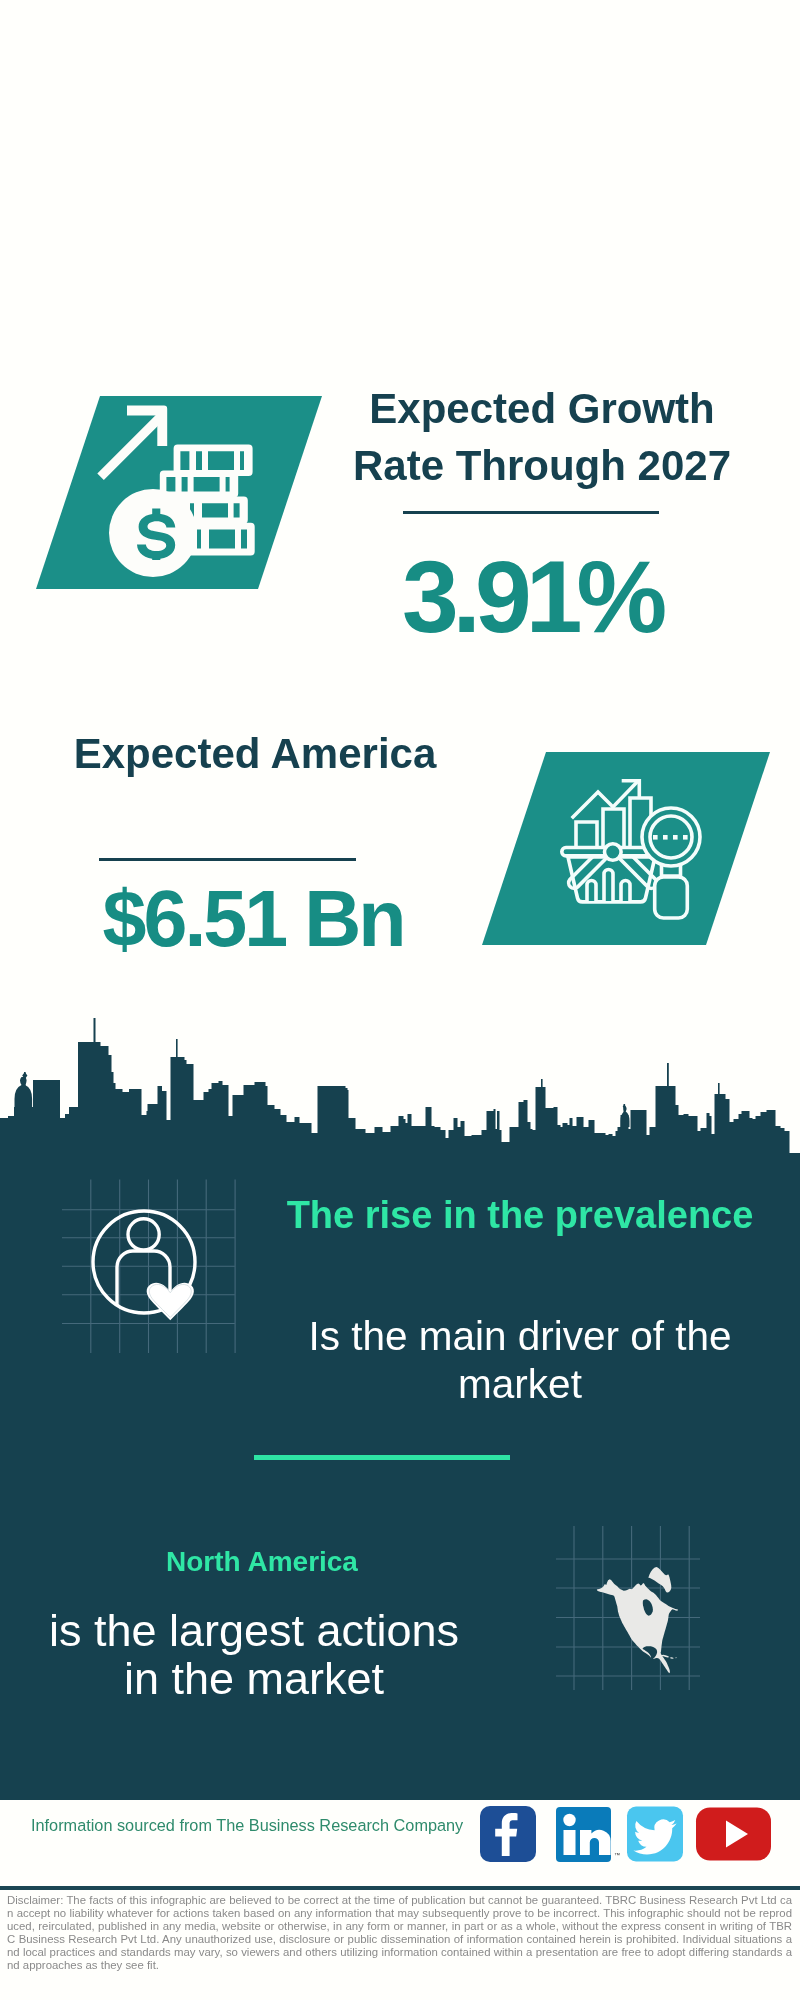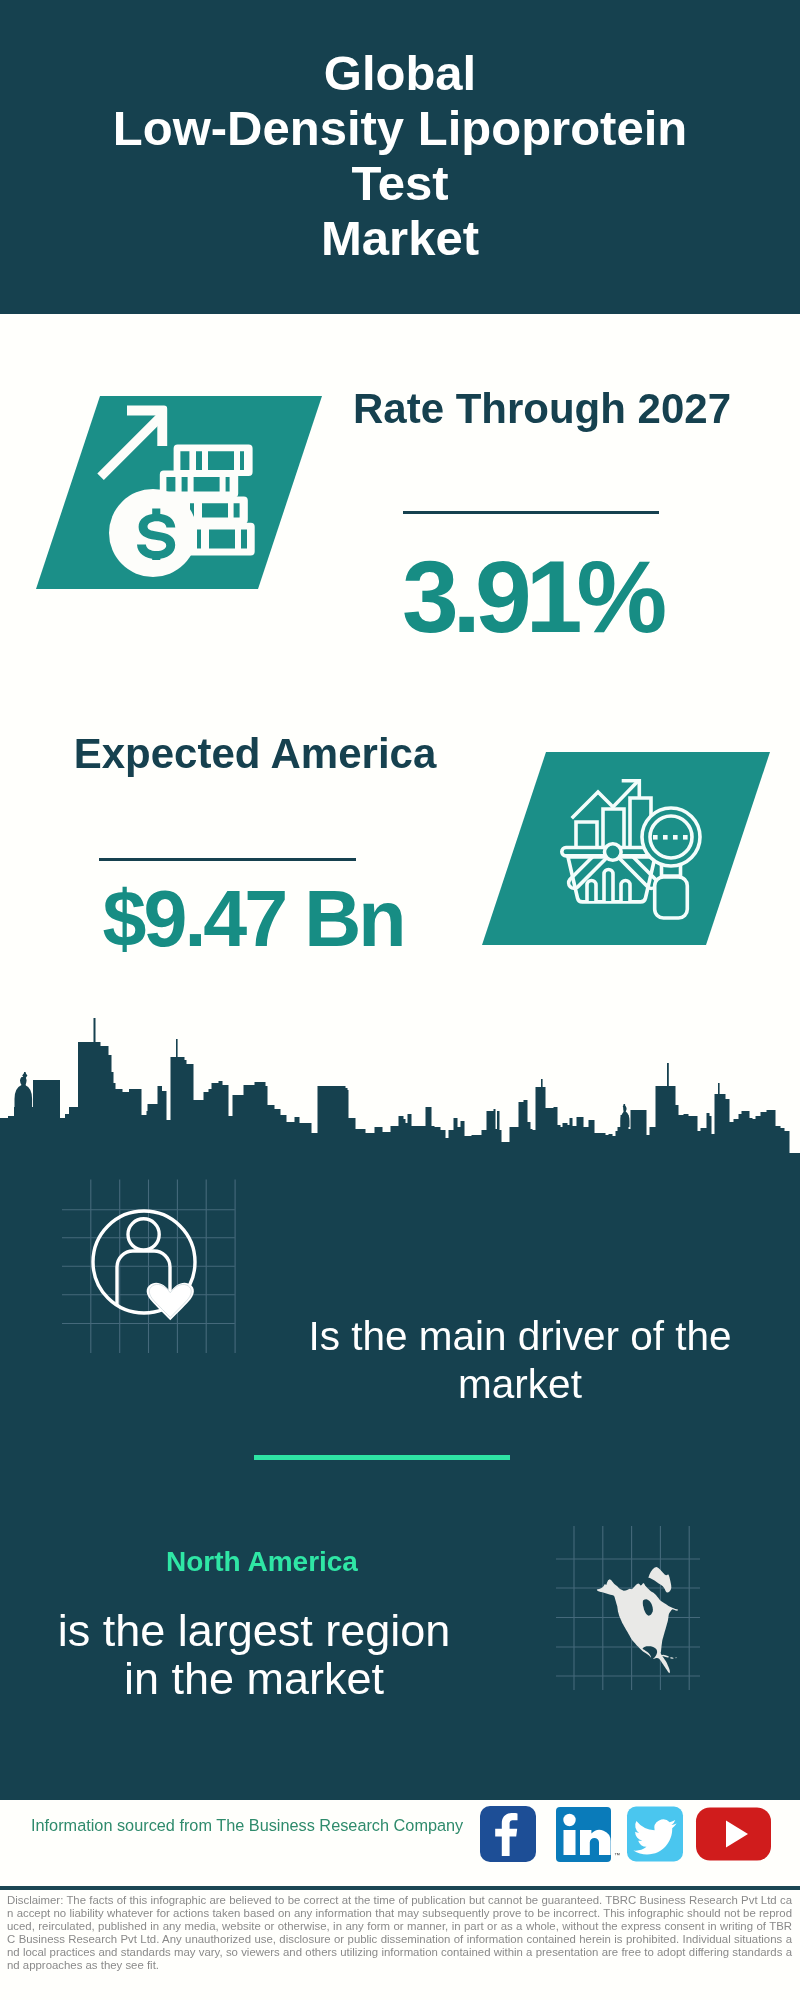--- a/index.html
+++ b/index.html
@@ -31,28 +31,20 @@
   .footer{position:absolute;left:0;width:741px;background:#fffffc;}
   .foot-txt{position:absolute;color:#2f8b6c;font-size:16.3px;line-height:27px;white-space:nowrap;}
   .disc{position:absolute;color:#8a8a8a;font-size:11.4px;line-height:13px;text-align:justify;word-break:break-all;}
   svg{display:block;}
 </style>
 </head>
 <body>
 
 <div class="page">
 
-  <div class="header">
-    <div class="header-title">
-      <div>Global</div>
-      <div>Low-Density Lipoprotein</div>
-      <div>Test</div>
-      <div>Market</div>
-    </div>
-  </div>
 
   <div>
     <svg style="position:absolute;left:30px;top:390px;width:300px;height:205px" viewBox="30 390 300 205">
       <polygon points="100,396 322,396 258,589 36,589" fill="#1b8f88"></polygon>
       <g fill="#fdfdfa">
         <path d="M127 405.5 h37 a3.2 3.2 0 0 1 3.2 3.2 v37.3 h-9.9 v-30.5 h-30.3 z"></path>
         <path d="M97.3 473.6 L160.6 410.3 l6.5 6.5 l-63.3 63.3 z"></path>
       </g>
       <g fill="#fdfdfa" fill-rule="evenodd">
         <path d="M177.6 444.6 h71 a4 4 0 0 1 4 4 v23.4 a4 4 0 0 1 -4 4 h-71 a4 4 0 0 1 -4 -4 v-23.4 a4 4 0 0 1 4 -4 z
@@ -66,20 +58,21 @@
       </g>
       <circle cx="153" cy="533" r="44" fill="#fdfdfa"></circle>
       <g fill="#1b8f88">
         <path d="M152.2 508.5 h8.1 v8 h-8.1 z"></path>
         <path d="M152.2 552 h8.1 v8 h-8.1 z"></path>
         <path d="M156.2 513.7 c-10.5 0 -17.6 5.3 -17.6 13.2 c0 7.9 6.9 11.6 16.7 12.9 c7.6 1.0 10.9 2.4 10.9 5.6 c0 3.3 -4.1 5.6 -9.7 5.6 c-6.0 0 -10.2 -2.4 -10.6 -6.6 h-8.9 c0.4 8.8 8.0 14.5 19.3 14.5 c11.4 0 18.9 -5.6 18.9 -13.9 c0 -8.4 -6.9 -11.8 -17.7 -13.2 c-7.4 -1.0 -10.0 -2.3 -10.0 -5.2 c0 -3.1 3.7 -5.4 9.2 -5.4 c5.5 0 9.4 2.5 9.7 6.2 h8.9 c-0.5 -8.6 -7.8 -13.7 -18.1 -13.7 z"></path>
       </g>
     </svg>
 
     <div class="s1-head" style="left:322px;top:380px;width:440px;">
+      <div>Expected Growth</div>
       <div>Rate Through 2027</div>
     </div>
     <div class="rule" style="left:403px;top:511px;width:256px;"></div>
     <div class="bignum g" style="left:311px;top:545px;width:441px;">3.91%</div>
   </div>
 
   <div>
     <svg style="position:absolute;left:480px;top:748px;width:300px;height:205px" viewBox="480 748 300 205">
       <polygon points="546,752 770,752 706,945 482,945" fill="#1b8f88"></polygon>
       <g fill="#1b8f88" stroke="#f4fdfb" stroke-width="3.6" stroke-linecap="square" stroke-linejoin="miter">
@@ -106,21 +99,21 @@
         <rect x="663" y="835" width="4.6" height="4.6"></rect>
         <rect x="673" y="835" width="4.6" height="4.6"></rect>
         <rect x="683" y="835" width="4.6" height="4.6"></rect>
       </g>
     </svg>
 
     <div class="s1-head" style="left:35px;top:725px;width:440px;">
       <div>Expected America</div>
     </div>
     <div class="rule" style="left:99px;top:858px;width:257px;"></div>
-    <div class="bignum s" style="left:33px;top:877px;width:440px;">$9.47 Bn</div>
+    <div class="bignum s" style="left:33px;top:877px;width:440px;">$6.51 Bn</div>
   </div>
 
   <div class="dark" style="top:1159px;height:641px;"></div>
   <svg class="skyline" style="position:absolute;left:0;top:1010px;width:800px;height:150px" viewBox="0 0 800 150">
     <g fill="#16414f">
       <path d="M0 108.0H8.0V106.0H14.0V97.0H32.0H33.0V70.0H59.0H60.0V108.0H65.0V104.0H69.0V97.0H78.0V32.0H100.0H100.5V36.0H108.0H108.5V45.0H111.0H111.5V62.0H113.0H113.5V73.0H115.0H115.5V79.0H122.0H122.5V82.0H128.5H129.0V79.0H141.0H141.5V105.0H146.0H146.5V101.0H147.0H147.5V94.0H157.0H157.5V76.0H161.5H162.0V81.0H166.0H166.5V110.0H170.0H170.5V47.0H184.0H184.5V50.0H186.0H186.5V54.0H193.0H193.5V90.0H203.0H203.5V82.0H208.0H208.5V79.0H211.0H211.5V73.0H218.0H218.5V71.0H222.0H222.5V75.0H228.0H228.5V106.0H232.0H232.5V85.0H243.0H243.5V75.0H254.0H254.5V72.0H265.0H265.5V76.0H267.0H267.5V95.0H274.0H274.5V99.0H280.0H280.5V105.0H286.0H286.5V112.0H294.0H294.5V107.0H299.0H299.5V113.0H311.0H311.5V123.0H317.0H317.5V76.0H345.0H345.5V78.0H347.0H347.5V80.0H348.0H348.5V108.0H355.0H355.5V119.0H365.0H365.5V123.0H374.0H374.5V117.0H382.0H382.5V122.0H390.0H390.5V116.0H398.0H398.5V106.0H403.0H403.5V109.0H405.0H405.5V113.0H407.0H407.5V104.0H411.0H411.5V116.0H425.0H425.5V97.0H431.0H431.5V116.0H434.0H434.5V117.0H440.0H440.5V120.0H445.0H445.5V128.0H448.0H448.5V120.0H453.0H453.5V108.0H457.0H457.5V117.0H460.0H460.5V111.0H464.0H464.5V126.0H471.0H471.5V125.0H481.0H481.5V120.0H486.0H486.5V101.0H493.0H493.5V99.0H495.0H495.5V119.0H496.5H497.0V101.0H499.0H499.5V120.0H501.0H501.5V132.0H509.0H509.5V117.0H518.0H518.5V92.0H523.0H523.5V90.0H527.0H527.5V112.0H530.0H530.5V119.0H532.0H532.5V120.0H535.0H535.5V77.0H545.0H545.5V98.0H553.0H553.5V97.0H557.0H557.5V115.0H560.0H560.5V117.0H562.0H562.5V113.0H567.0H567.5V115.0H569.0H569.5V108.0H572.0H572.5V116.0H576.0H576.5V107.0H583.0H583.5V117.0H588.0H588.5V110.0H594.0H594.5V123.0H605.0H605.5V125.0H608.0H608.5V124.0H612.0H612.5V126.0H615.0H615.5V121.0H617.0H617.5V117.0H620.0H620.5V105.0H628.0H628.5V119.0H630.0H630.5V100.0H646.0H646.5V125.0H649.0H649.5V117.0H655.0H655.5V76.0H675.0H675.5V95.0H678.0H678.5V105.0H683.0H683.5V104.0H688.0H688.5V106.0H697.0H697.5V121.0H700.0H700.5V118.0H706.0H706.5V103.0H709.0H709.5V106.0H711.0H711.5V124.0H714.0H714.5V84.0H725.0H725.5V89.0H729.0H729.5V112.0H733.0H733.5V109.0H738.0H738.5V104.0H741.0H741.5V101.0H749.0H749.5V108.0H752.0H752.5V109.0H755.0H755.5V106.0H760.0H760.5V102.0H766.0H766.5V100.0H775.0H775.5V116.0H780.0H780.5V118.0H784.0H784.5V121.0H789.0H789.5V143.0H800.0H800V150.0H0 Z"></path>
       <g>
           <path d="M93.5 8.0 h2.0 v24.0 h-2.0 Z M176.0 29.0 h1.6 v18.0 h-1.6 Z M541.0 69.0 h1.6 v8.0 h-1.6 Z M667.0 53.0 h1.8 v23.0 h-1.8 Z M718.0 73.0 h1.6 v11.0 h-1.6 Z M623.5 94.0 h1.6 v11.0 h-1.6 Z M24.0 62.0 h1.6 v16.0 h-1.6 Z"></path>
         </g>
       <path d="M14.5 97 v-8 q0 -11 7 -14 q-3 -5 0 -8 h3.6 q3 3 0 8 q7 3 7 14 v8 z"></path>
@@ -155,29 +148,30 @@
       <path fill="#e9e9e7" d="M603.49 1586.37 L604.87 1584.07 L606.25 1584.99 L607.17 1582.23 L608.09 1580.16 L609.82 1579.24 L611.31 1580.16 L612.69 1582.11 L614.07 1583.84 L615.56 1584.99 L617.29 1586.37 L619.01 1588.21 L620.51 1589.36 L622.11 1590.05 L623.72 1590.74 L625.56 1590.39 L627.17 1589.93 L628.55 1589.13 L629.93 1588.67 L631.31 1589.36 L632.46 1588.67 L633.61 1587.52 L634.76 1586.14 L635.91 1584.99 L637.06 1584.07 L638.44 1583.38 L639.59 1584.30 L640.51 1585.45 L641.66 1584.99 L642.57 1583.84 L643.49 1582.92 L644.41 1584.07 L645.10 1585.45 L646.02 1586.60 L646.94 1587.52 L647.86 1588.44 L648.78 1589.36 L649.70 1590.28 L650.85 1591.20 L652.00 1591.89 L653.15 1592.57 L654.30 1593.49 L655.45 1594.41 L656.37 1595.56 L657.29 1596.71 L658.21 1597.86 L659.13 1599.01 L660.05 1600.16 L660.97 1601.08 L662.11 1601.77 L663.26 1602.46 L664.41 1603.15 L665.79 1604.07 L667.17 1604.99 L668.55 1605.91 L670.16 1606.83 L671.77 1607.52 L673.61 1608.21 L675.22 1608.90 L676.83 1609.36 L678.21 1609.82 L677.29 1610.74 L675.68 1610.51 L674.07 1609.82 L672.46 1609.36 L671.31 1610.28 L670.28 1611.66 L669.36 1613.03 L668.78 1614.41 L668.55 1616.02 L668.32 1617.63 L668.09 1619.24 L667.86 1620.85 L667.40 1622.46 L666.94 1624.07 L666.48 1625.68 L666.02 1627.29 L665.56 1628.90 L665.10 1630.51 L664.64 1632.11 L664.18 1633.72 L663.72 1635.33 L663.26 1636.94 L662.80 1638.55 L662.34 1640.16 L662.11 1641.77 L661.89 1643.38 L661.66 1644.99 L661.43 1647.06 L661.20 1649.36 L660.97 1651.43 L660.51 1652.57 L660.97 1653.95 L661.89 1655.33 L662.80 1656.71 L663.72 1658.09 L664.64 1659.47 L665.56 1660.85 L666.48 1662.23 L667.17 1663.84 L667.86 1665.45 L668.55 1667.06 L669.24 1668.67 L669.70 1670.28 L669.93 1671.89 L669.47 1673.26 L668.55 1672.57 L667.63 1671.20 L666.71 1669.82 L665.79 1668.44 L664.87 1667.06 L663.95 1665.68 L663.03 1664.30 L662.11 1662.92 L661.20 1661.54 L660.28 1660.16 L659.36 1659.01 L658.21 1658.32 L656.83 1658.09 L655.45 1658.32 L654.07 1658.78 L652.69 1659.01 L651.54 1658.32 L650.39 1656.94 L649.01 1655.56 L647.63 1654.41 L646.25 1653.49 L644.64 1652.57 L643.03 1651.43 L641.43 1650.05 L639.82 1648.44 L638.21 1646.83 L636.60 1645.22 L635.22 1643.61 L633.84 1642.00 L632.46 1640.39 L631.31 1638.78 L630.39 1637.17 L629.47 1635.56 L628.55 1633.95 L627.63 1632.34 L626.71 1630.74 L625.79 1629.13 L624.87 1627.52 L623.95 1625.91 L623.03 1624.30 L622.11 1622.69 L621.43 1621.08 L620.74 1619.47 L620.05 1617.86 L619.36 1616.25 L618.90 1614.64 L618.44 1613.03 L617.98 1611.43 L617.75 1609.82 L617.52 1608.21 L617.29 1606.60 L616.83 1604.99 L616.37 1603.38 L615.91 1601.77 L615.45 1600.16 L614.99 1598.55 L614.53 1596.94 L614.07 1595.91 L613.38 1595.45 L612.00 1595.10 L610.39 1594.64 L608.78 1594.18 L607.17 1593.72 L605.56 1593.26 L603.95 1592.80 L602.34 1592.34 L600.74 1591.89 L599.13 1591.43 L597.75 1590.97 L597.06 1590.28 L596.83 1589.59 L597.75 1589.24 L599.13 1589.01 L600.51 1588.55 L601.89 1587.86 L602.80 1587.06 Z"></path>
       <path fill="#e9e9e7" d="M648.32 1577.63 L649.47 1574.41 L650.85 1571.66 L652.69 1569.36 L654.76 1567.52 L656.83 1567.06 L658.67 1568.21 L660.28 1569.82 L661.89 1571.43 L663.26 1573.03 L664.64 1574.41 L666.02 1575.33 L667.17 1575.10 L668.09 1574.18 L668.78 1575.33 L669.47 1577.17 L669.93 1579.24 L670.39 1581.31 L670.85 1583.38 L671.20 1585.45 L671.31 1587.52 L670.97 1589.36 L670.16 1590.74 L669.01 1591.89 L667.63 1592.57 L666.48 1592.34 L665.56 1590.97 L664.87 1589.36 L663.95 1587.75 L662.80 1586.37 L661.43 1585.22 L660.05 1584.30 L658.67 1583.38 L657.29 1582.46 L655.91 1581.54 L654.53 1580.62 L653.15 1579.70 L651.77 1579.01 L650.39 1578.32 L649.01 1577.86 Z"></path>
       <path fill="#16414f" d="M643.03 1600.39 L644.64 1599.47 L646.48 1599.24 L648.09 1599.93 L649.47 1601.08 L650.62 1602.46 L651.54 1604.07 L652.23 1605.91 L652.69 1607.75 L652.92 1609.59 L652.69 1611.43 L652.00 1613.03 L651.08 1614.41 L649.93 1615.33 L648.55 1615.79 L647.40 1615.10 L646.25 1613.95 L645.33 1612.57 L644.64 1610.97 L643.95 1609.13 L643.49 1607.29 L643.03 1605.45 L642.80 1603.61 L642.80 1602.00 Z"></path>
       <path fill="#e9e9e7" d="M660.97 1655.33 L663.26 1654.87 L665.56 1655.33 L667.86 1656.02 L669.24 1656.94 L667.86 1657.40 L665.56 1656.94 L663.26 1656.25 L661.66 1656.02 Z M669.70 1657.63 L671.54 1657.17 L673.15 1657.63 L673.84 1658.32 L672.46 1658.78 L670.85 1658.55 Z M674.99 1657.63 L676.37 1657.40 L677.06 1657.86 L675.91 1658.32 Z"></path>
       <path fill="#16414f" d="M642.57 1648.21 L644.41 1647.06 L646.48 1646.37 L648.55 1646.14 L650.85 1646.37 L653.15 1647.06 L654.99 1647.98 L656.37 1649.36 L657.06 1650.97 L657.06 1652.80 L656.37 1654.64 L655.45 1656.25 L654.30 1657.63 L653.15 1658.78 L652.23 1659.70 L651.31 1659.01 L651.08 1657.63 L650.62 1656.02 L649.93 1654.64 L648.78 1653.26 L647.40 1652.11 L645.79 1650.97 L644.18 1649.82 L643.03 1649.13 Z"></path>
     </g>
   </svg>
 
   <div>
     <div class="blk grn" style="left:270px;top:1191px;width:500px;">
+      <div>The rise in the prevalence</div>
     </div>
     <div class="blk wht" style="left:270px;top:1288px;width:500px;">
       <div>Is the main driver of the</div>
       <div>market</div>
     </div>
     <div class="midrule" style="left:254px;top:1455px;width:256px;"></div>
     <div class="blk grn rg" style="left:32px;top:1538px;width:460px;">North America</div>
     <div class="blk wht rg" style="left:24px;top:1583px;width:460px;">
-      <div>is the largest region</div>
+      <div>is the largest actions</div>
       <div>in the market</div>
     </div>
   </div>
 
   <div class="footer" style="top:1800px;height:200px;">
     <div class="foot-txt" style="left:31px;top:12px;">Information sourced from The Business Research Company</div>
     <svg style="position:absolute;left:470px;top:0px;width:320px;height:80px" viewBox="470 1800 320 80">
       <g>
         <rect x="480" y="1806" width="56" height="56" rx="10" fill="#1d4e96"></rect>
         <path d="M509.6 1856 v-19.6 h6.6 l1.0 -7.6 h-7.6 v-4.9 c0 -2.2 0.6 -3.7 3.8 -3.7 h4.1 v-6.8 c-0.7 -0.1 -3.1 -0.3 -5.9 -0.3 c-5.8 0 -9.8 3.6 -9.8 10.1 v5.6 h-6.6 v7.6 h6.6 V1856 z" fill="#ffffff"></path>

